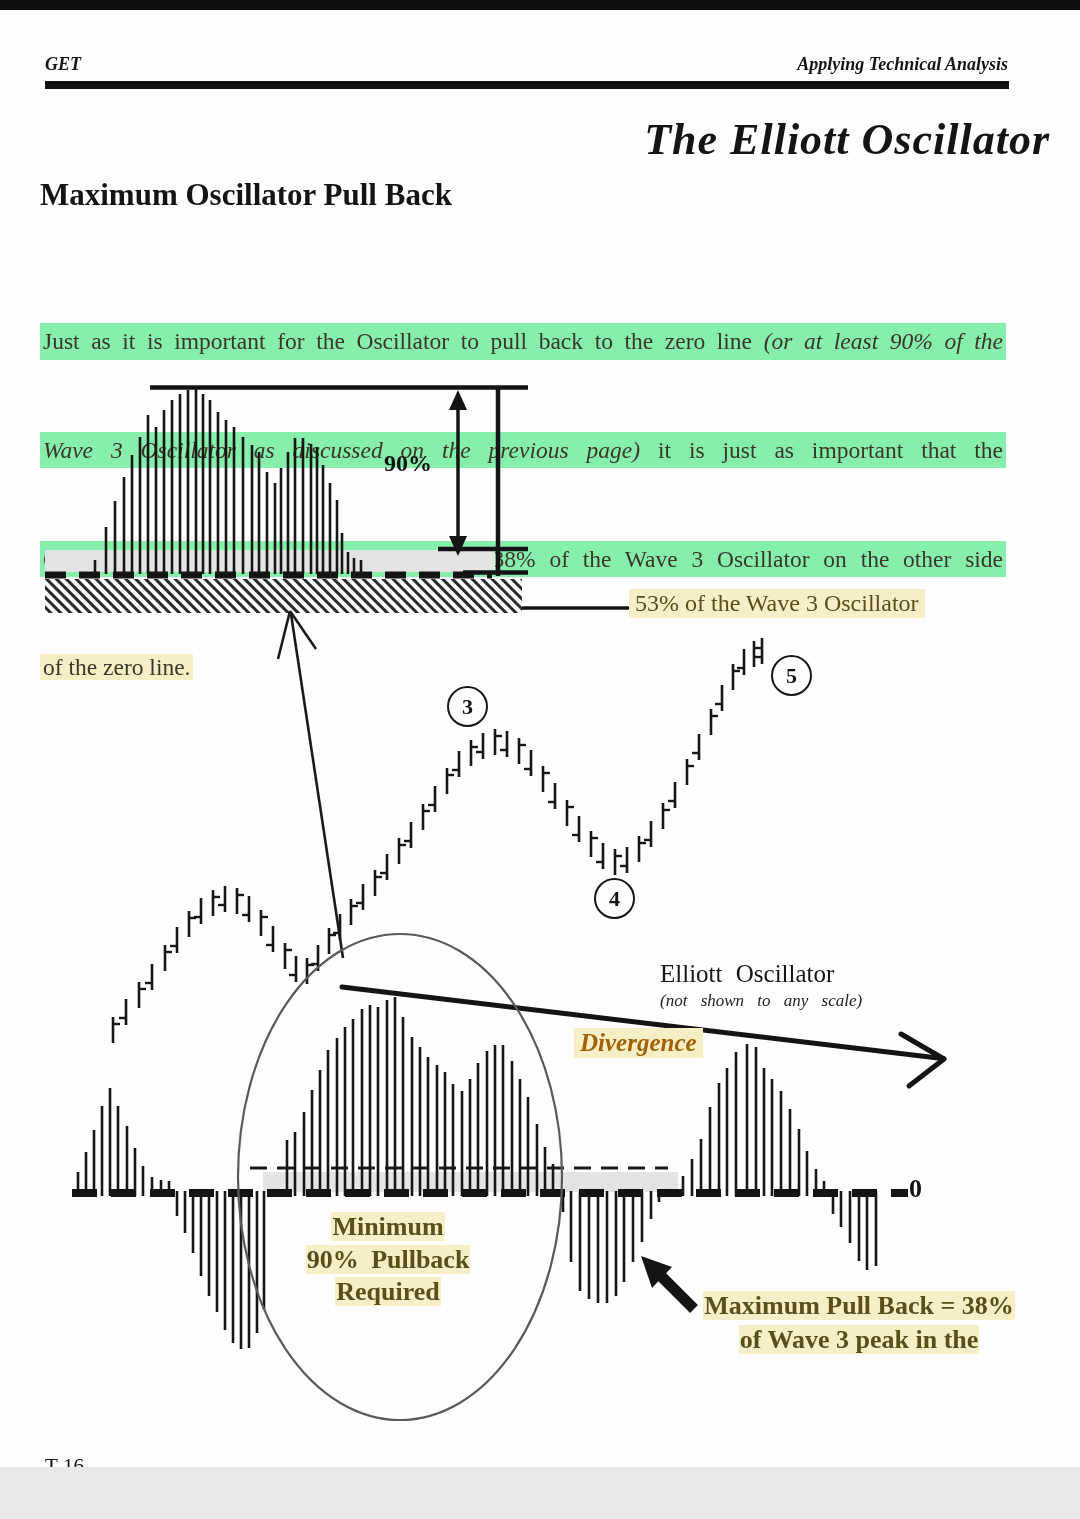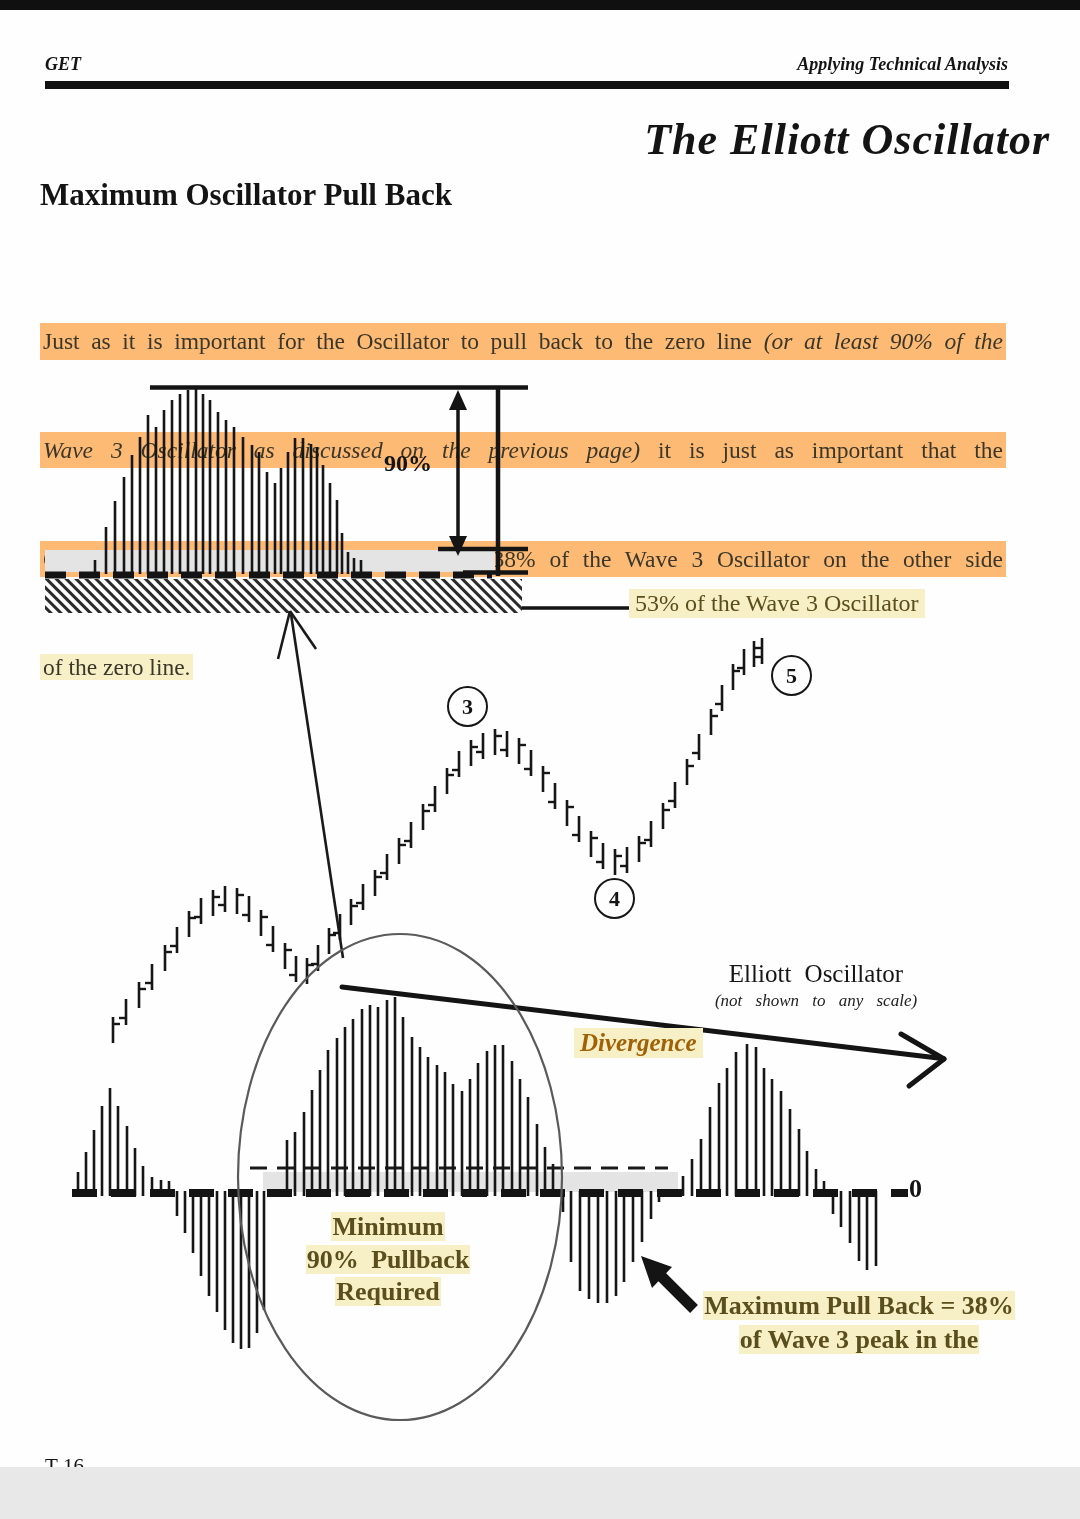--- a/index.html
+++ b/index.html
@@ -9,35 +9,35 @@
   .runhead{position:absolute;top:54px;font:bold italic 18px "Liberation Serif",serif;}
   .runhead.left{left:45px;}
   .runhead.right{right:72px;font-style:italic;}
   .hrule{position:absolute;left:45px;top:81px;width:964px;height:8px;background:#111;}
   .title{position:absolute;left:0;top:114px;width:1050px;text-align:right;
          font:bold italic 44px "Liberation Serif",serif;letter-spacing:1px;}
   .subtitle{position:absolute;left:0;top:177px;width:1050px;text-align:left;
             font:bold 31px "Liberation Serif",serif;padding-left:40px;}
   .para{position:absolute;left:40px;top:251px;width:966px;font-size:23.5px;line-height:36.2px;
         color:#3a372a;white-space:pre-wrap;}
-  .pline{background:#fdba74;padding:0 3px;}
+  .pline{background:#86efac;padding:0 3px;}
   .pline.just{text-align:justify;text-align-last:justify;}
   .pline.last{background:none;padding:0;}
   .pline.last .hl{background:#f7efc6;padding:0 3px;}
   .it{font-style:italic;}
   figure,svg{margin:0;display:block;}
   #figsvg{position:absolute;left:0;top:0;}
   .lbl{position:absolute;}
   .lbl-90{left:384px;top:450px;font:bold 24px "Liberation Serif",serif;}
   .lbl-38{left:629px;top:589px;font:24px "Liberation Serif",serif;color:#5a4e1c;
           background:#f7efc6;padding:1px 6px;}
   .wavenum{position:absolute;width:37px;height:37px;border:2.5px solid #161616;border-radius:50%;
            display:flex;align-items:center;justify-content:center;background:#fefefe;
            font:bold 22px "Liberation Serif",serif;}
-  .osc-title{position:absolute;left:660px;top:960px;width:312px;text-align:center;}
+  .osc-title{position:absolute;left:660px;top:960px;width:312px;text-align:left;}
   .osc-title .t1{font-size:25px;word-spacing:7px;color:#161616;}
   .osc-title .t2{font-style:italic;font-size:17px;word-spacing:9px;margin-top:3px;color:#222;}
   .lbl-div{left:574px;top:1028px;font:bold italic 25px "Liberation Serif",serif;color:#a16207;
            background:#f7efc6;padding:1px 6px;}
   .lbl-zero{left:909px;top:1174px;font:bold 26px "Liberation Serif",serif;}
   .minlbl{position:absolute;left:290px;top:1211px;width:196px;text-align:center;
           font:bold 26px "Liberation Serif",serif;color:#5a4e1c;line-height:32.5px;word-spacing:6px;}
   .maxlbl{position:absolute;left:694px;top:1289px;width:330px;text-align:center;
           font:bold 26px "Liberation Serif",serif;color:#5a4e1c;line-height:33.5px;}
   .minlbl span,.maxlbl span{background:#f7efc6;padding:0 1px;}

